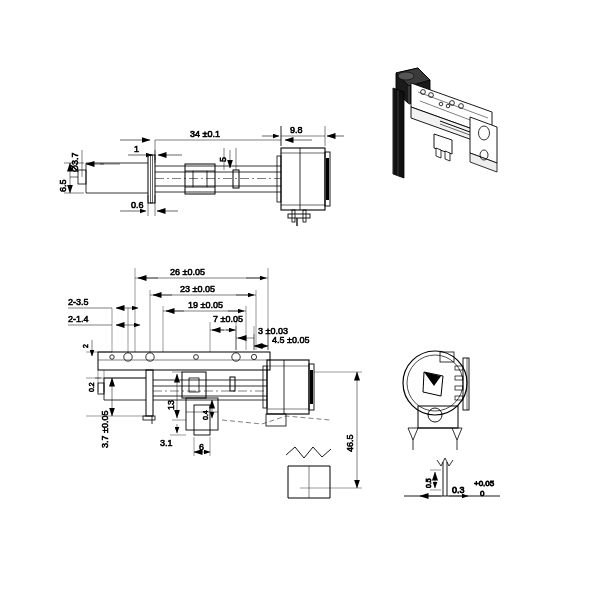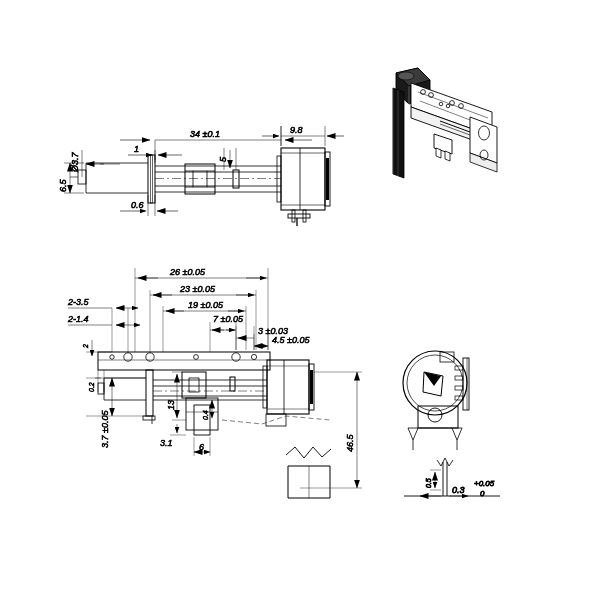--- a/index.html
+++ b/index.html
@@ -1,18 +1,18 @@
 <!DOCTYPE html>
 <html><head>
 <meta charset="utf-8">
 <style>
   html,body{margin:0;padding:0;background:#ffffff;}
   body{width:600px;height:600px;overflow:hidden;
        font-family:"Liberation Sans", sans-serif;}
-  #sheet{position:relative;width:600px;height:600px;background:#fff;font-style:italic;}
+  #sheet{position:relative;width:600px;height:600px;background:#fff;}
   svg{display:block;}
   .dimtext{font-family:"Liberation Sans", sans-serif;font-size:9px;fill:#000;}
   .dimtext.sm{font-size:8px;}
   .dimtext.xs{font-size:7px;}
 </style>
 </head>
 <body>
 
 <div id="sheet">
 <svg width="600" height="600" viewBox="0 0 600 600">

